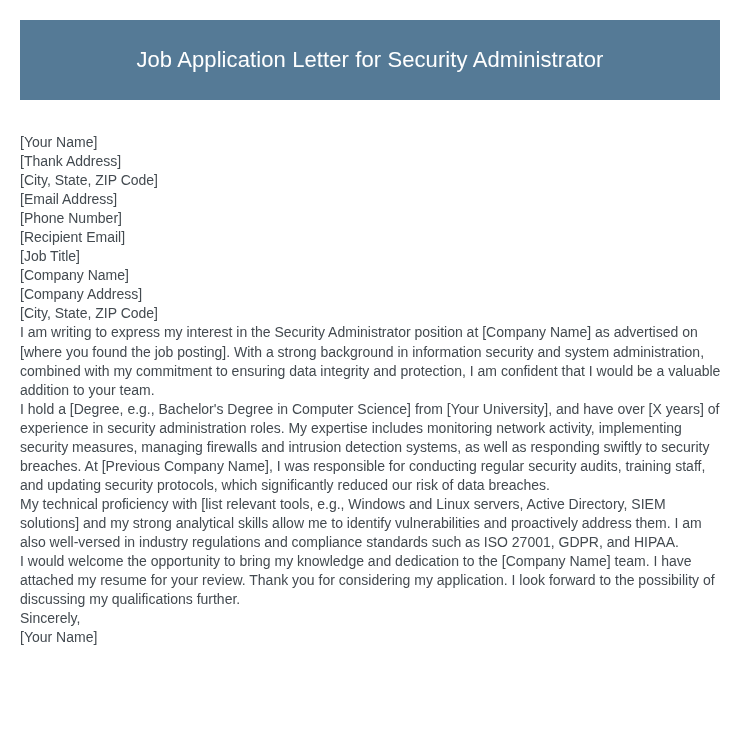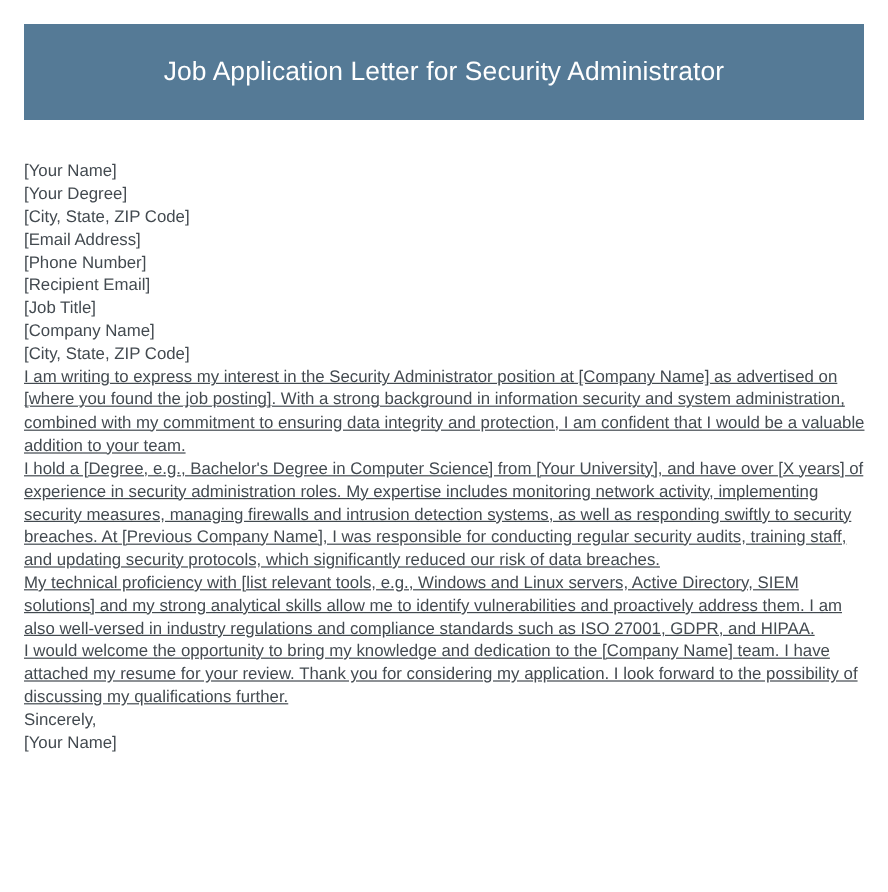--- a/index.html
+++ b/index.html
@@ -56,43 +56,43 @@
     margin: 0;
     padding: 0;
     white-space: pre-wrap;
     word-wrap: break-word;
   }
   .letter-para {
     margin: 0;
     padding: 0;
     text-align: left;
     word-wrap: break-word;
-    text-decoration: underline;
   }
 </style>
 </head>
 <body>
 
 <div class="page">
 
   <div class="doc-banner">
     <div class="doc-title">Job Application Letter for Security Administrator</div>
   </div>
 
   <div class="doc-body">
 
     <div class="letter-line">[Your Name]</div>
-    <div class="letter-line">[Your Degree]</div>
+    <div class="letter-line">[Thank Address]</div>
     <div class="letter-line">[City, State, ZIP Code]</div>
     <div class="letter-line">[Email Address]</div>
     <div class="letter-line">[Phone Number]</div>
 
     <div class="letter-line">[Recipient Email]</div>
     <div class="letter-line">[Job Title]</div>
     <div class="letter-line">[Company Name]</div>
+    <div class="letter-line">[Company Address]</div>
     <div class="letter-line">[City, State, ZIP Code]</div>
 
 
     <p class="letter-para">I am writing to express my interest in the Security Administrator position at [Company Name] as advertised on [where you found the job posting]. With a strong background in information security and system administration, combined with my commitment to ensuring data integrity and protection, I am confident that I would be a valuable addition to your team.</p>
     <p class="letter-para">I hold a [Degree, e.g., Bachelor's Degree in Computer Science] from [Your University], and have over [X years] of experience in security administration roles. My expertise includes monitoring network activity, implementing security measures, managing firewalls and intrusion detection systems, as well as responding swiftly to security breaches. At [Previous Company Name], I was responsible for conducting regular security audits, training staff, and updating security protocols, which significantly reduced our risk of data breaches.</p>
     <p class="letter-para">My technical proficiency with [list relevant tools, e.g., Windows and Linux servers, Active Directory, SIEM solutions] and my strong analytical skills allow me to identify vulnerabilities and proactively address them. I am also well-versed in industry regulations and compliance standards such as ISO 27001, GDPR, and HIPAA.</p>
     <p class="letter-para">I would welcome the opportunity to bring my knowledge and dedication to the [Company Name] team. I have attached my resume for your review. Thank you for considering my application. I look forward to the possibility of discussing my qualifications further.</p>
 
     <div class="letter-line">Sincerely,</div>
     <div class="letter-line">[Your Name]</div>

